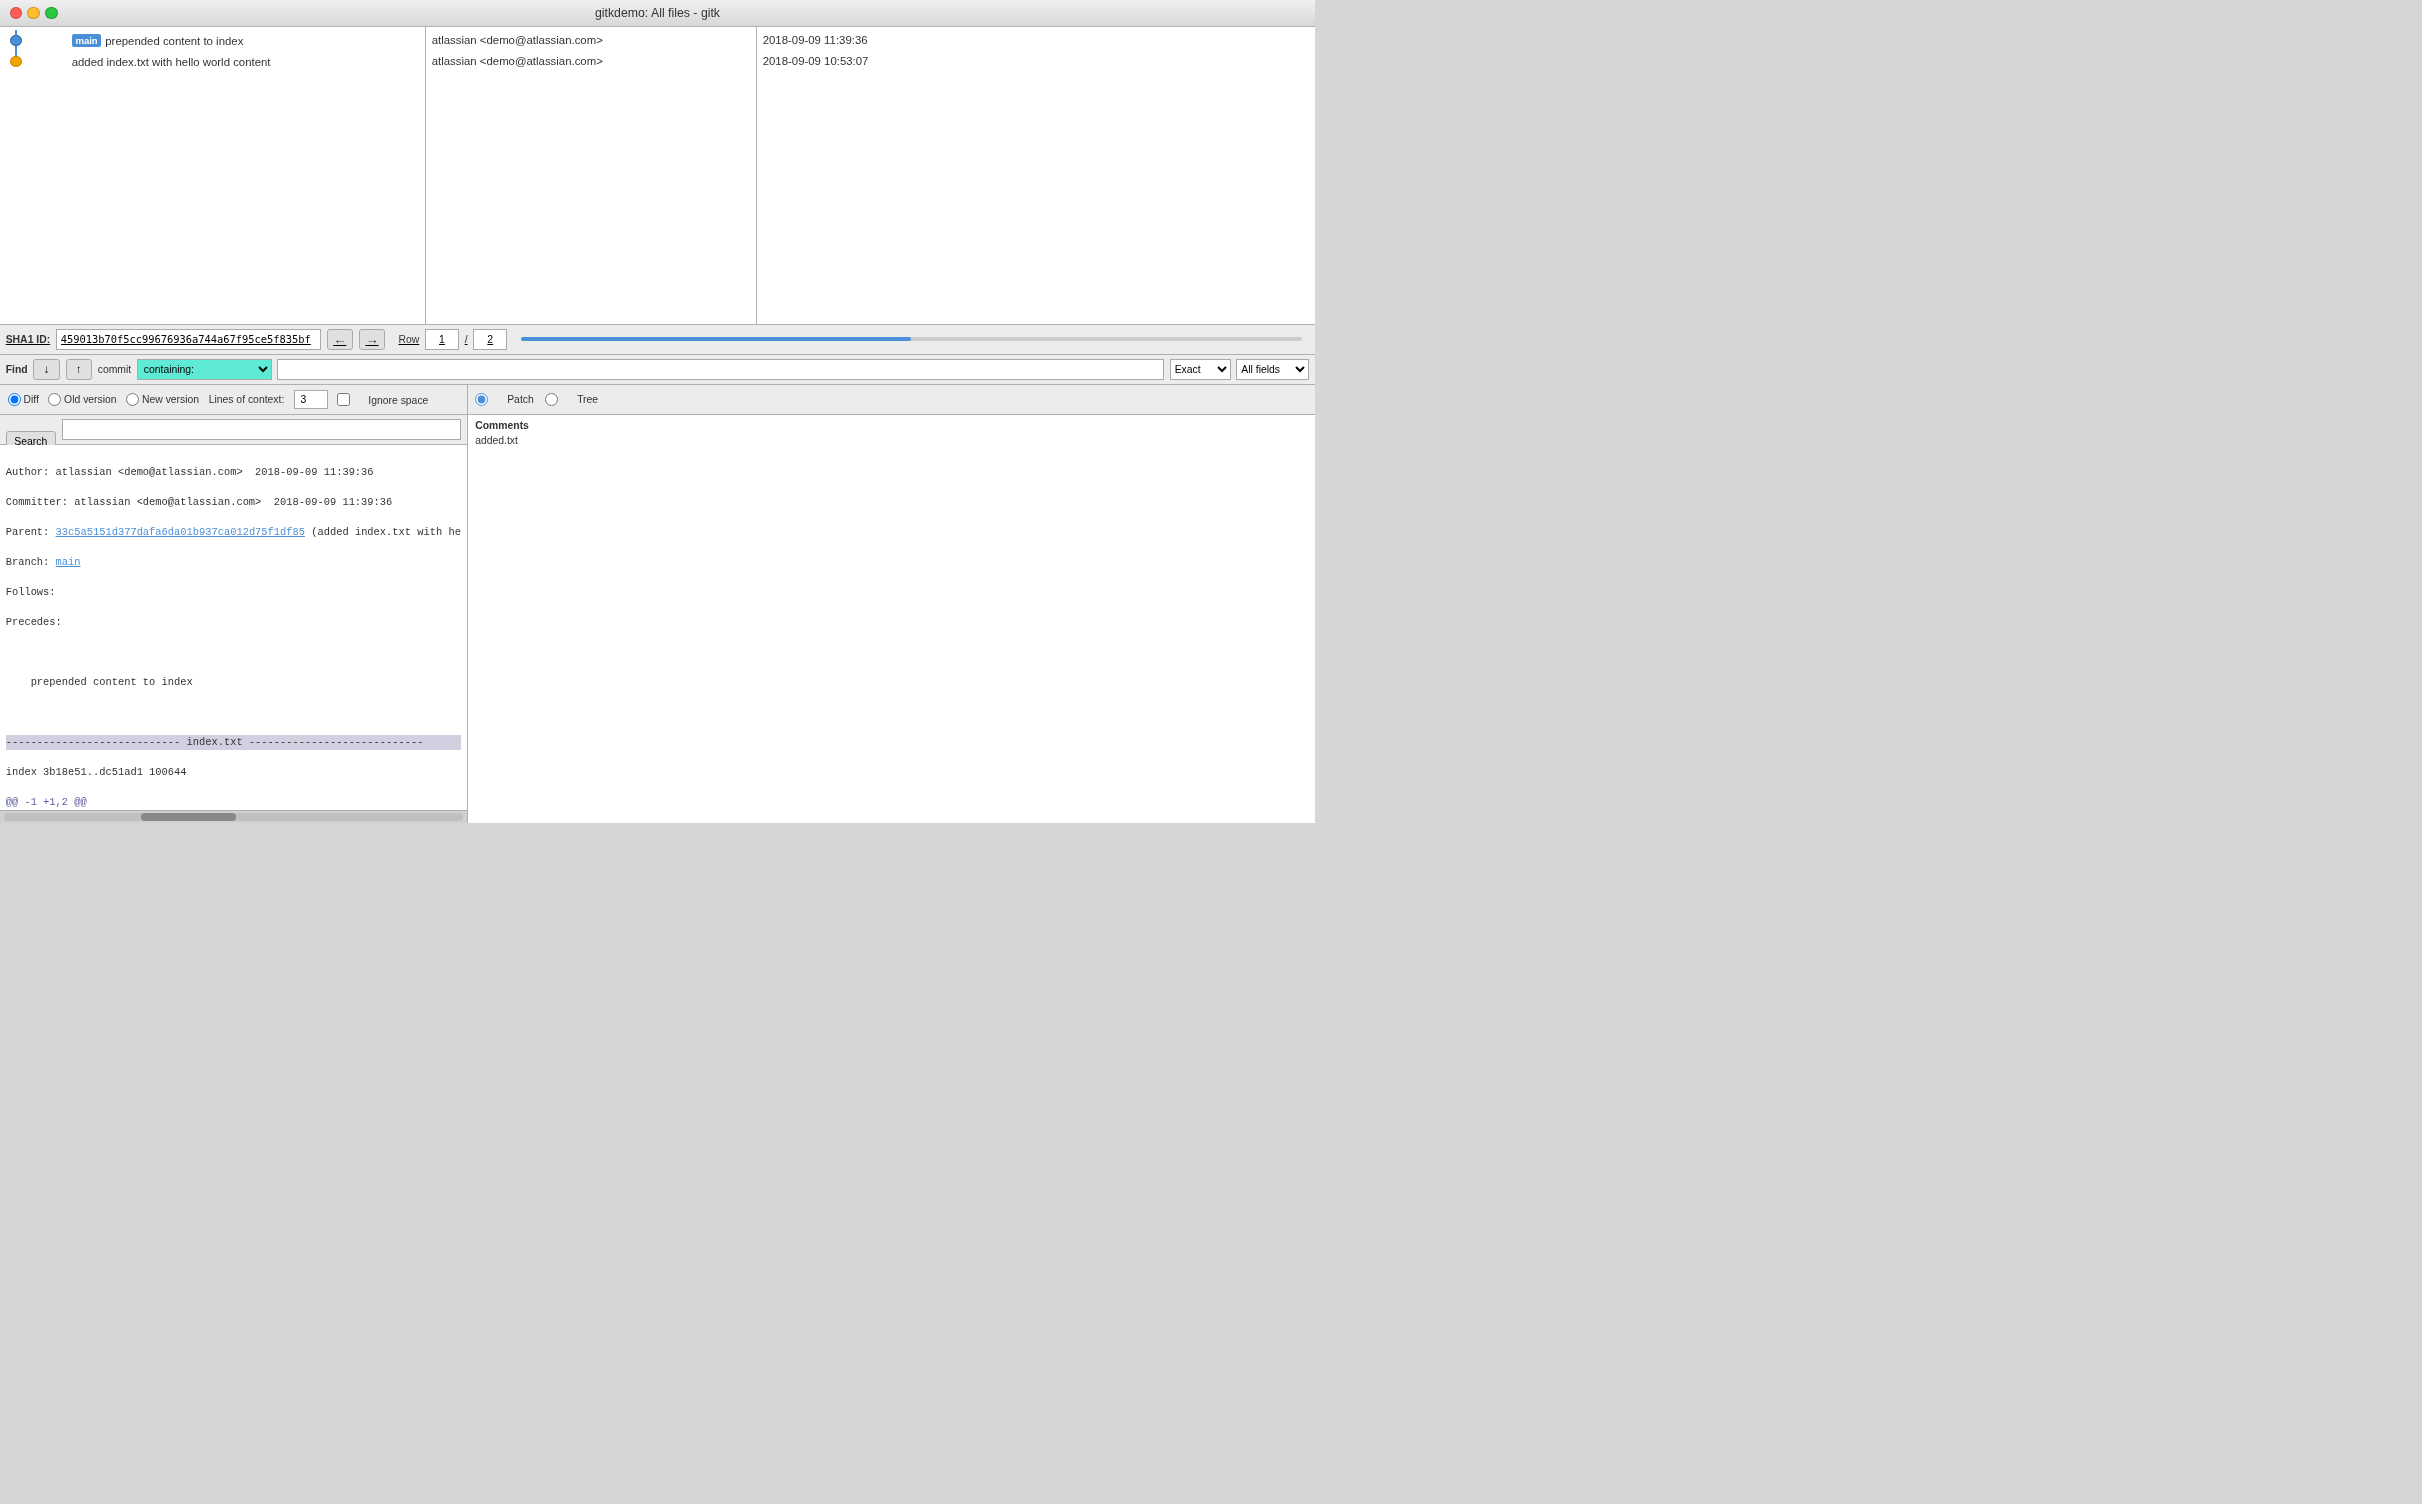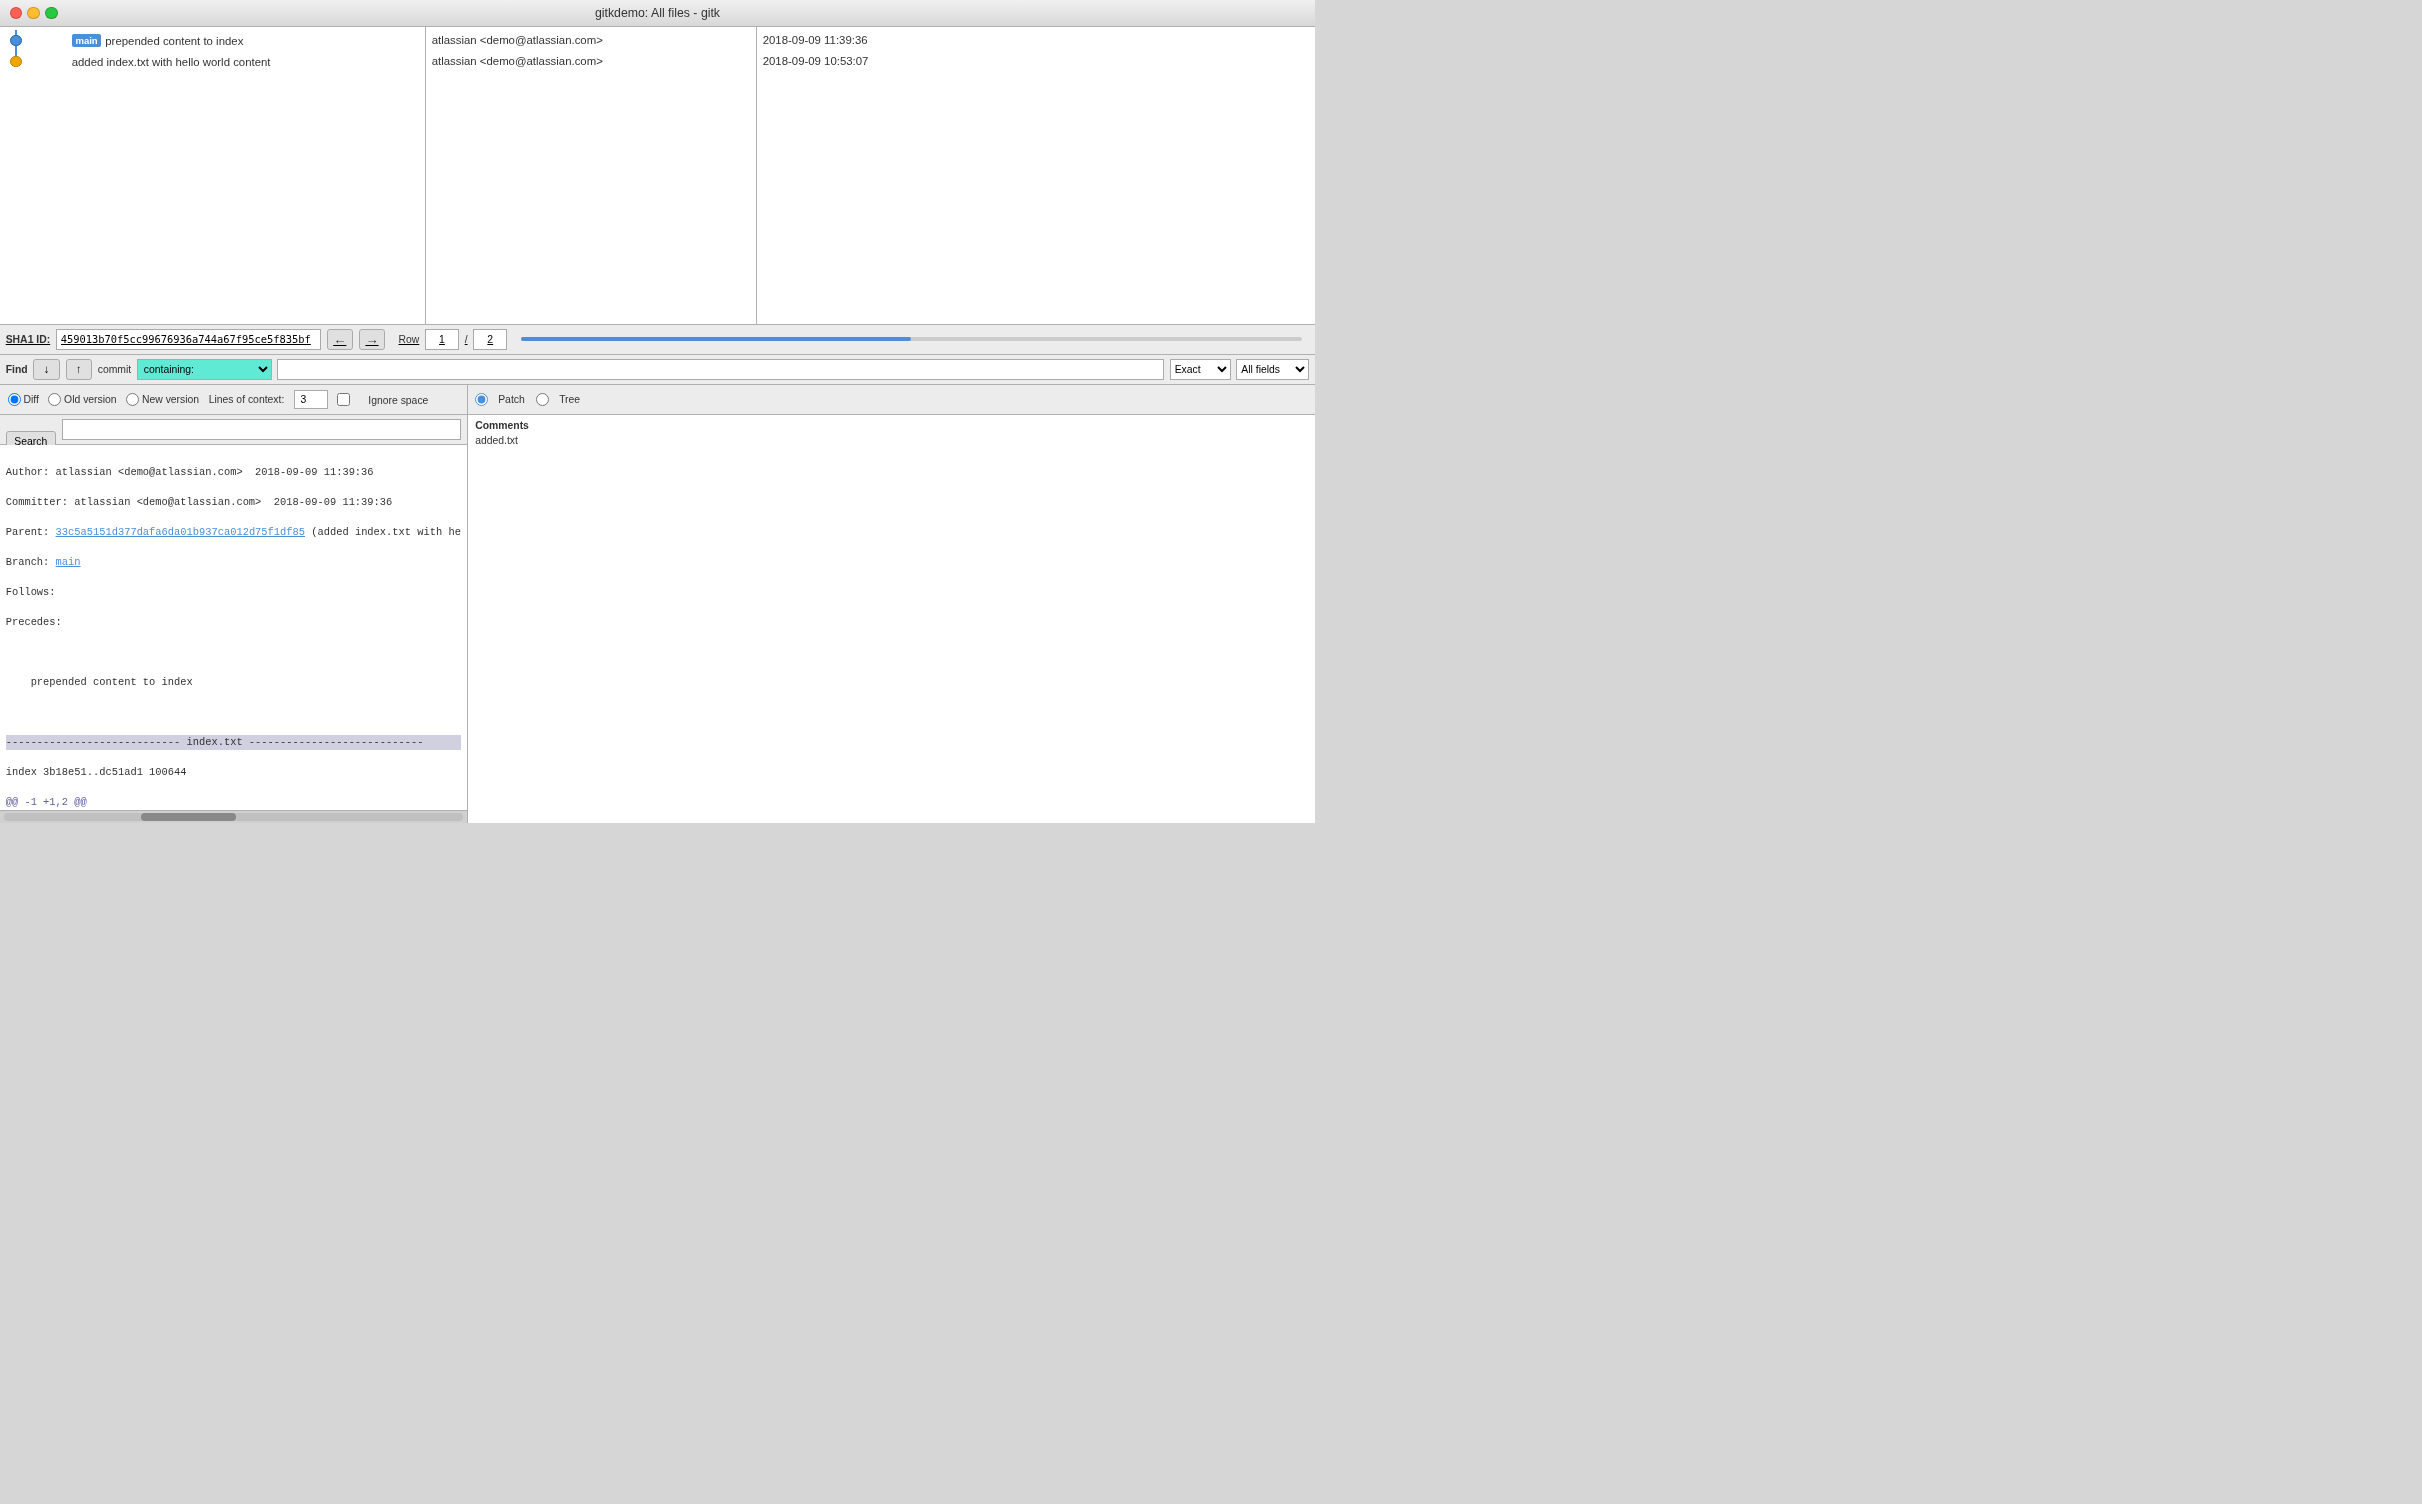--- a/index.html
+++ b/index.html
@@ -374,21 +374,21 @@
       border-bottom: 0.9px solid #b0b0b0;
       padding: 3.8px 7.6px;
       height: 30px;
       gap: 11.4px;
     }
     .tab-radio-label {
       font-size: 10.4px;
       color: #333;
       display: flex;
       align-items: center;
-      gap: 10px;
+      gap: 19px;
       cursor: pointer;
       justify-content: center;
     }
     .tab-radio-label input[type="radio"] {
       accent-color: #4a90d9;
     }
 
     .comments-area {
       flex: 1;
       padding: 5.7px 7.6px;

